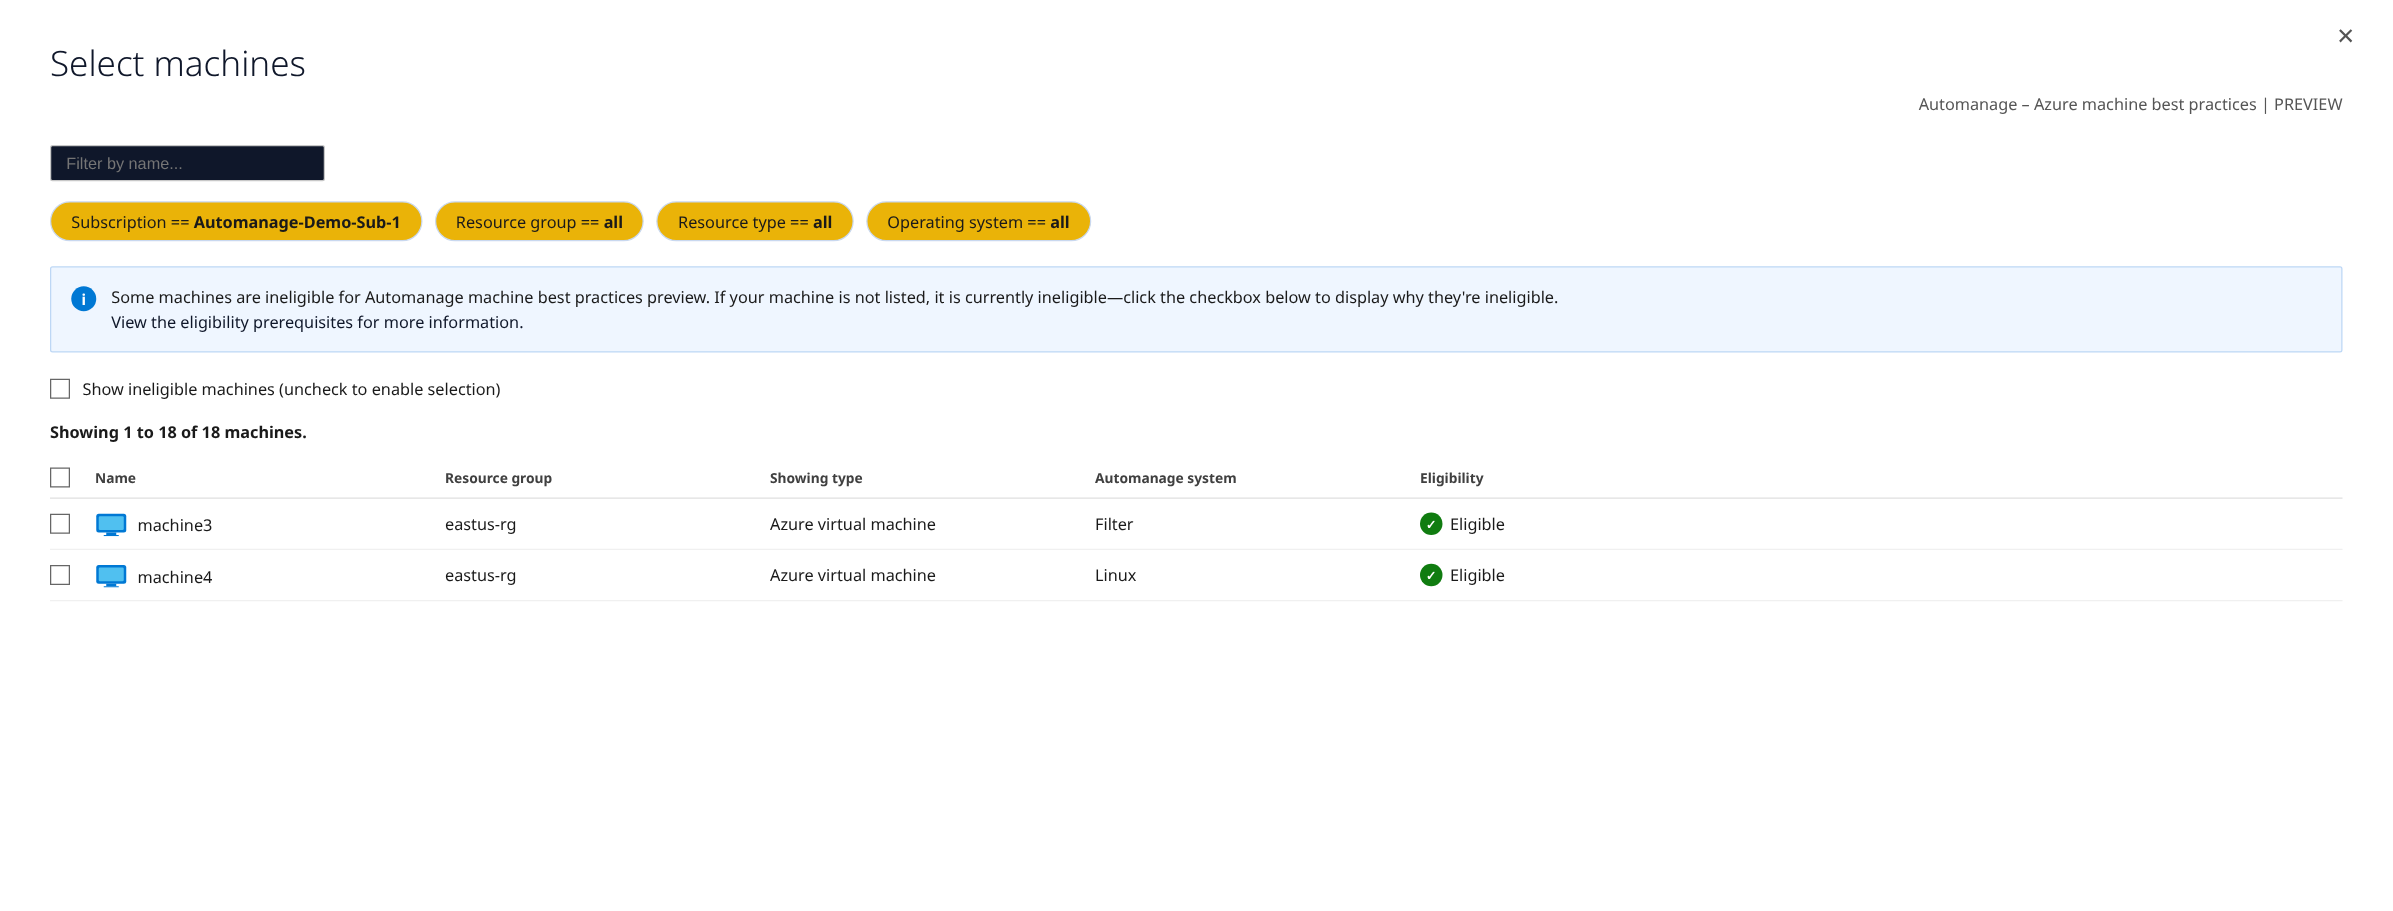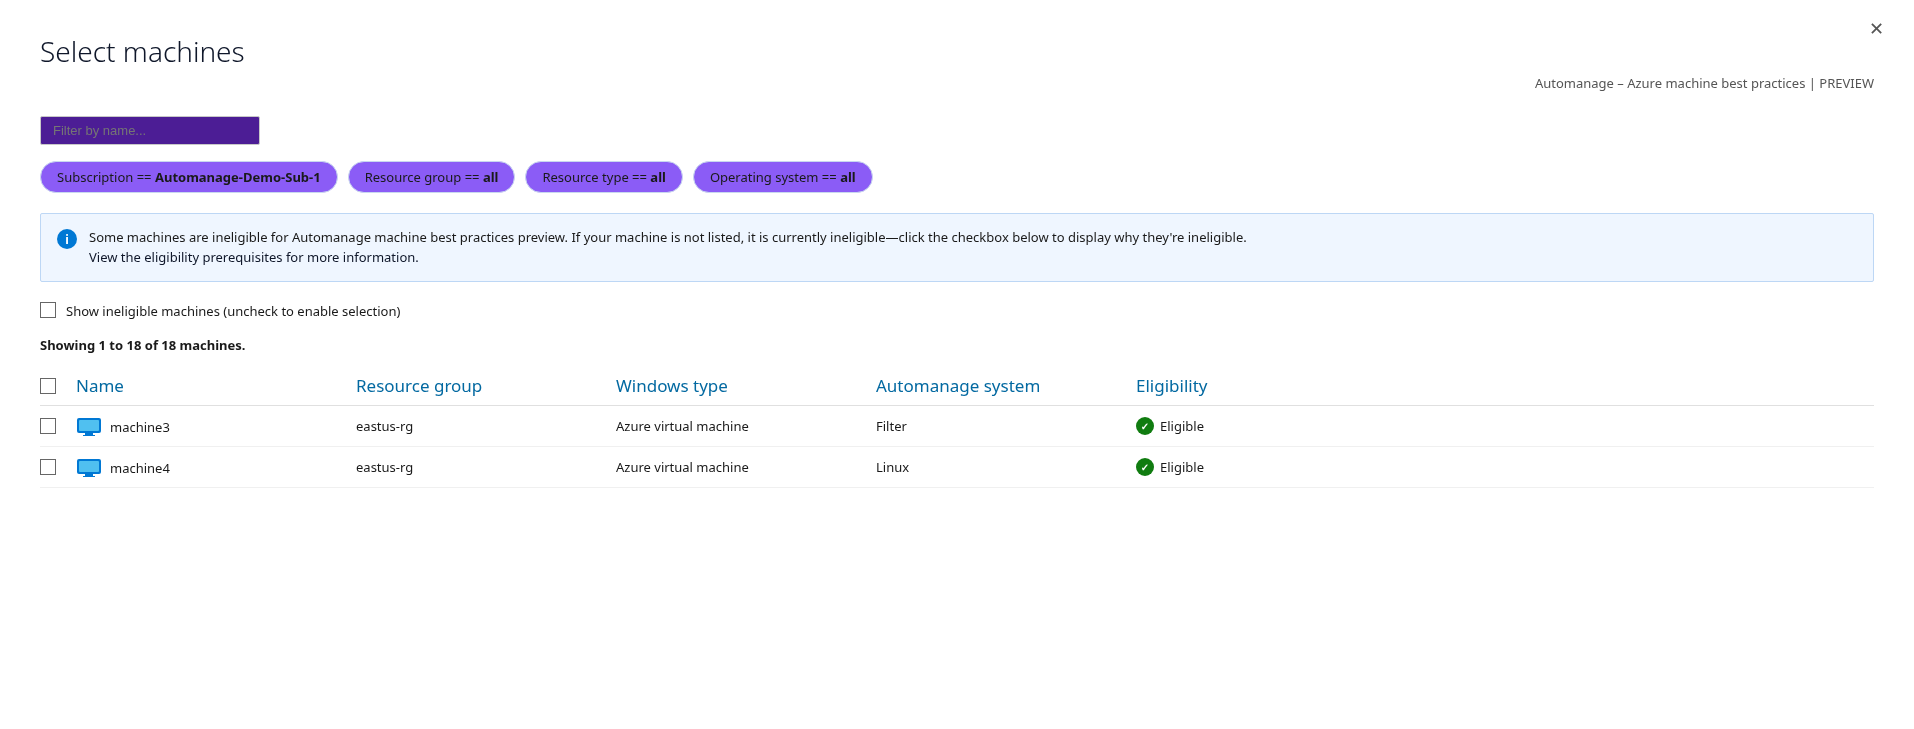--- a/index.html
+++ b/index.html
@@ -42,32 +42,32 @@
 
     .filter-input {
       width: 220px;
       padding: 6px 12px;
       border: 1px solid #c8c8c8;
       border-radius: 2px;
       font-size: 13px;
       color: #888;
       margin-bottom: 16px;
       outline: none;
-      background: #4c1d95;
+      background: #0f172a;
     }
 
     .filter-chips {
       display: flex;
       gap: 10px;
       flex-wrap: wrap;
       margin-bottom: 20px;
     }
 
     .chip {
-      background: #8b5cf6;
+      background: #eab308;
       border: 1px solid #c9d8ef;
       border-radius: 20px;
       padding: 6px 16px;
       font-size: 13px;
       color: #1a1a1a;
       cursor: pointer;
       white-space: nowrap;
     }
 
     .chip strong {
@@ -107,21 +107,21 @@
     }
 
     .info-link {
       color: #0f172a;
       text-decoration: none;
       cursor: pointer;
     }
 
     .ineligible-row {
       display: flex;
-      align-items: flex-start;
+      align-items: center;
       gap: 10px;
       margin-bottom: 16px;
     }
 
     .checkbox {
       width: 16px;
       height: 16px;
       border: 1px solid #666;
       background: #fff;
       cursor: pointer;
@@ -146,23 +146,23 @@
 
     .table-header {
       display: grid;
       grid-template-columns: 36px 280px 260px 260px 260px 200px;
       align-items: center;
       padding: 8px 0;
       border-bottom: 1px solid #e0e0e0;
     }
 
     .col-header {
-      font-size: 17px;
-      font-weight: 400;
-      color: #0369a1;
+      font-size: 11px;
+      font-weight: 700;
+      color: #404040;
     }
 
     .table-row {
       display: grid;
       grid-template-columns: 36px 280px 260px 260px 260px 200px;
       align-items: center;
       padding: 10px 0;
       border-bottom: 1px solid #f0f0f0;
     }
 
@@ -246,21 +246,21 @@
 
 
 <div class="showing-text">Showing 1 to 18 of 18 machines.</div>
 
 
 <div class="table-container">
   <div class="table-header">
     <div class="checkbox"></div>
     <div class="col-header">Name</div>
     <div class="col-header">Resource group</div>
-    <div class="col-header">Windows type</div>
+    <div class="col-header">Showing type</div>
     <div class="col-header">Automanage system</div>
     <div class="col-header">Eligibility</div>
   </div>
 
   <div class="table-row">
     <div class="checkbox"></div>
     <div class="cell machine-name">
       <svg width="26" height="20" viewBox="0 0 26 20" style="flex-shrink:0;">
         <rect x="1" y="2" width="24" height="15" rx="2" fill="#0078d4"></rect>
         <rect x="3" y="4" width="20" height="11" rx="1" fill="#50c0f0"></rect>

